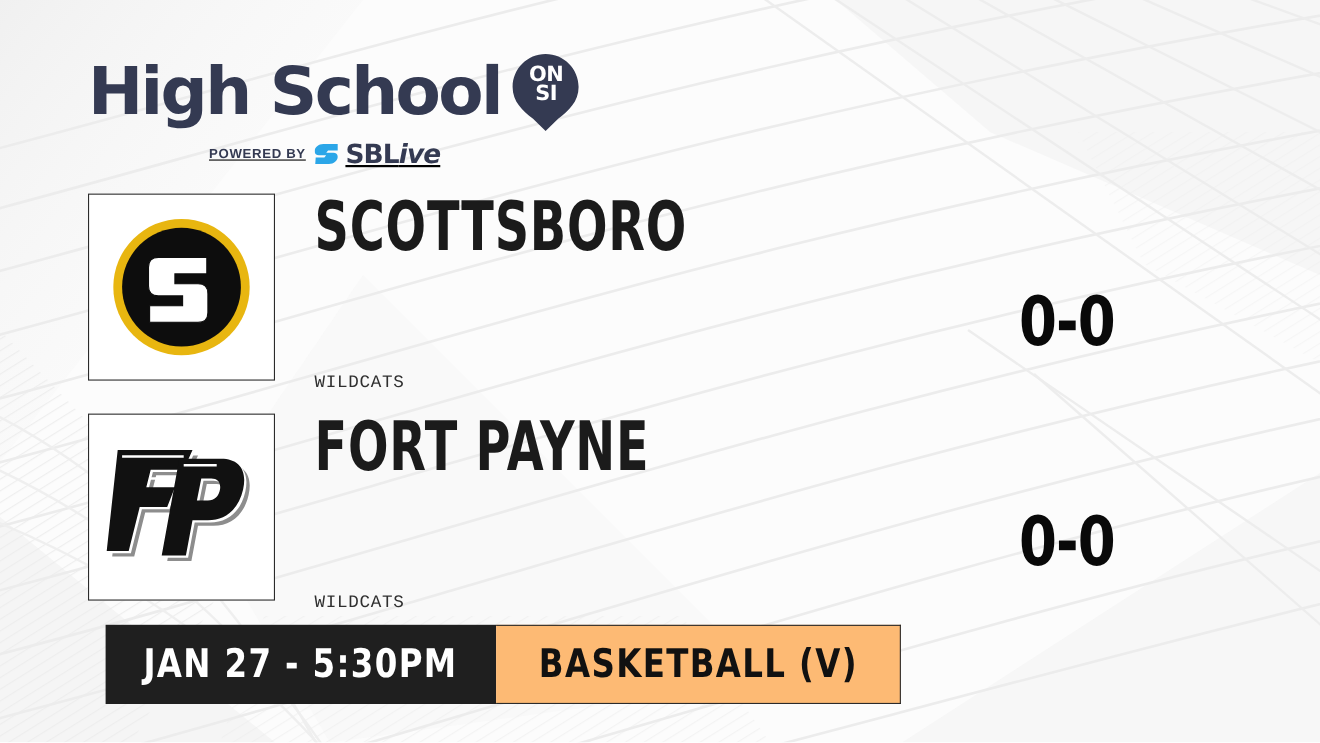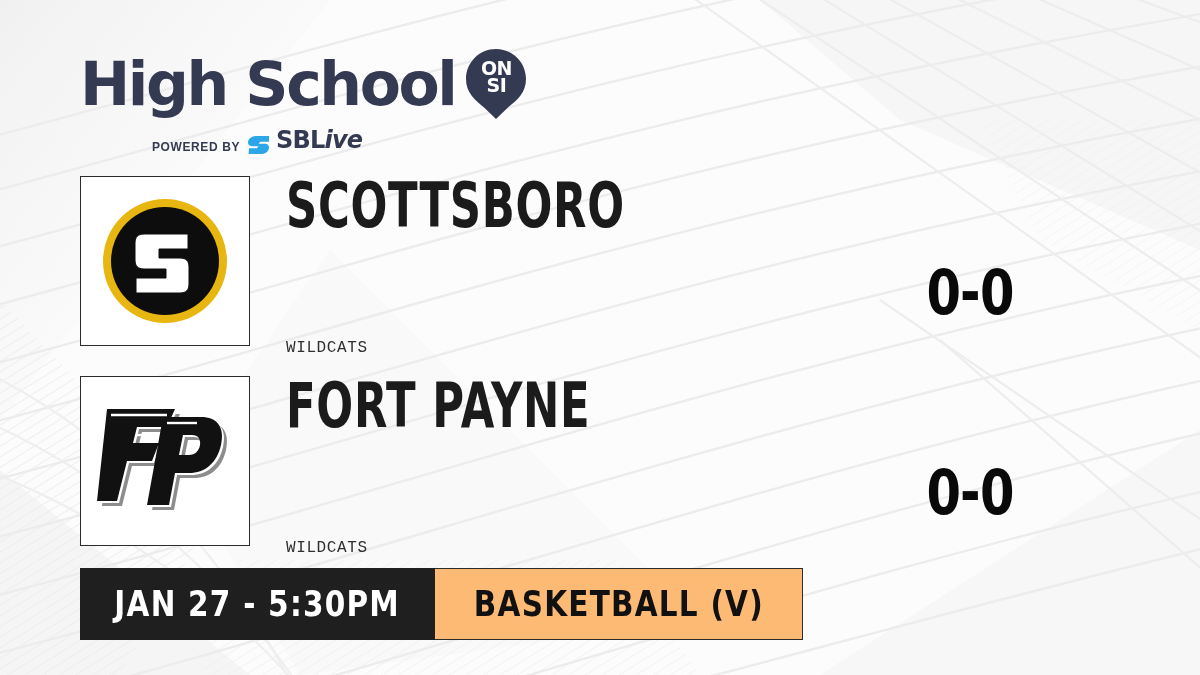--- a/index.html
+++ b/index.html
@@ -46,23 +46,24 @@
     position: absolute; left: 0; top: 12px; width: 62px;
     text-align: center;
     color: #ffffff;
     font-family: "DejaVu Sans", sans-serif;
     font-weight: bold;
     font-size: 19px;
     line-height: 17px;
     letter-spacing: -0.5px;
   }
   .powered-row {
-    display: flex; align-items: flex-end;
+    display: flex; align-items: center;
     margin-top: 6px;
-    margin-left: 72px;
+    margin-left: 110px;
+    text-decoration: underline;
   }
   .powered-by {
     font-family: "Liberation Sans", sans-serif;
     font-weight: bold;
     font-size: 12px;
     letter-spacing: 0.6px;
     color: #343a52;
   }
   .sbl-bolt { margin: 0 6px 0 8px; display: block; }
   .sbl-mark {
@@ -122,21 +123,21 @@
     color: #090909;
     transform: scaleX(0.80);
     transform-origin: center center;
     letter-spacing: -1px;
   }
   #record-scottsboro { left: 870px; top: 262px; }
   #record-fortpayne  { left: 870px; top: 462px; }
 
   
   #bottom-bar {
-    position: absolute; left: 80px; top: 568px;
+    position: absolute; left: 96px; top: 568px;
     height: 64px;
     display: flex;
   }
   .bar-date {
     background: #1f1f1f;
     color: #ffffff;
     width: 355px; height: 72px;
     display: flex; align-items: center; justify-content: center;
   }
   .bar-sport {

